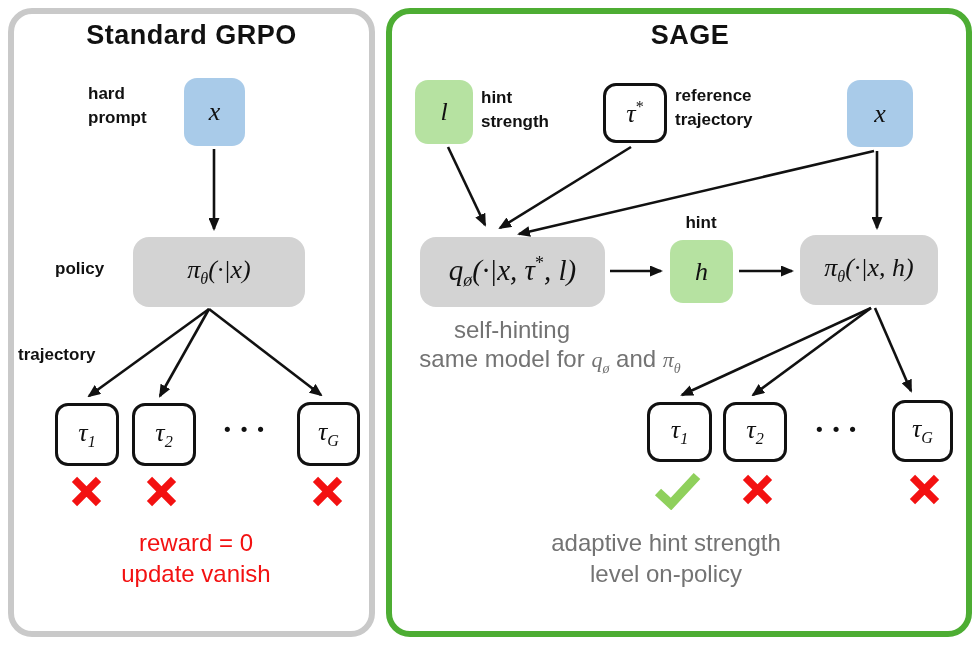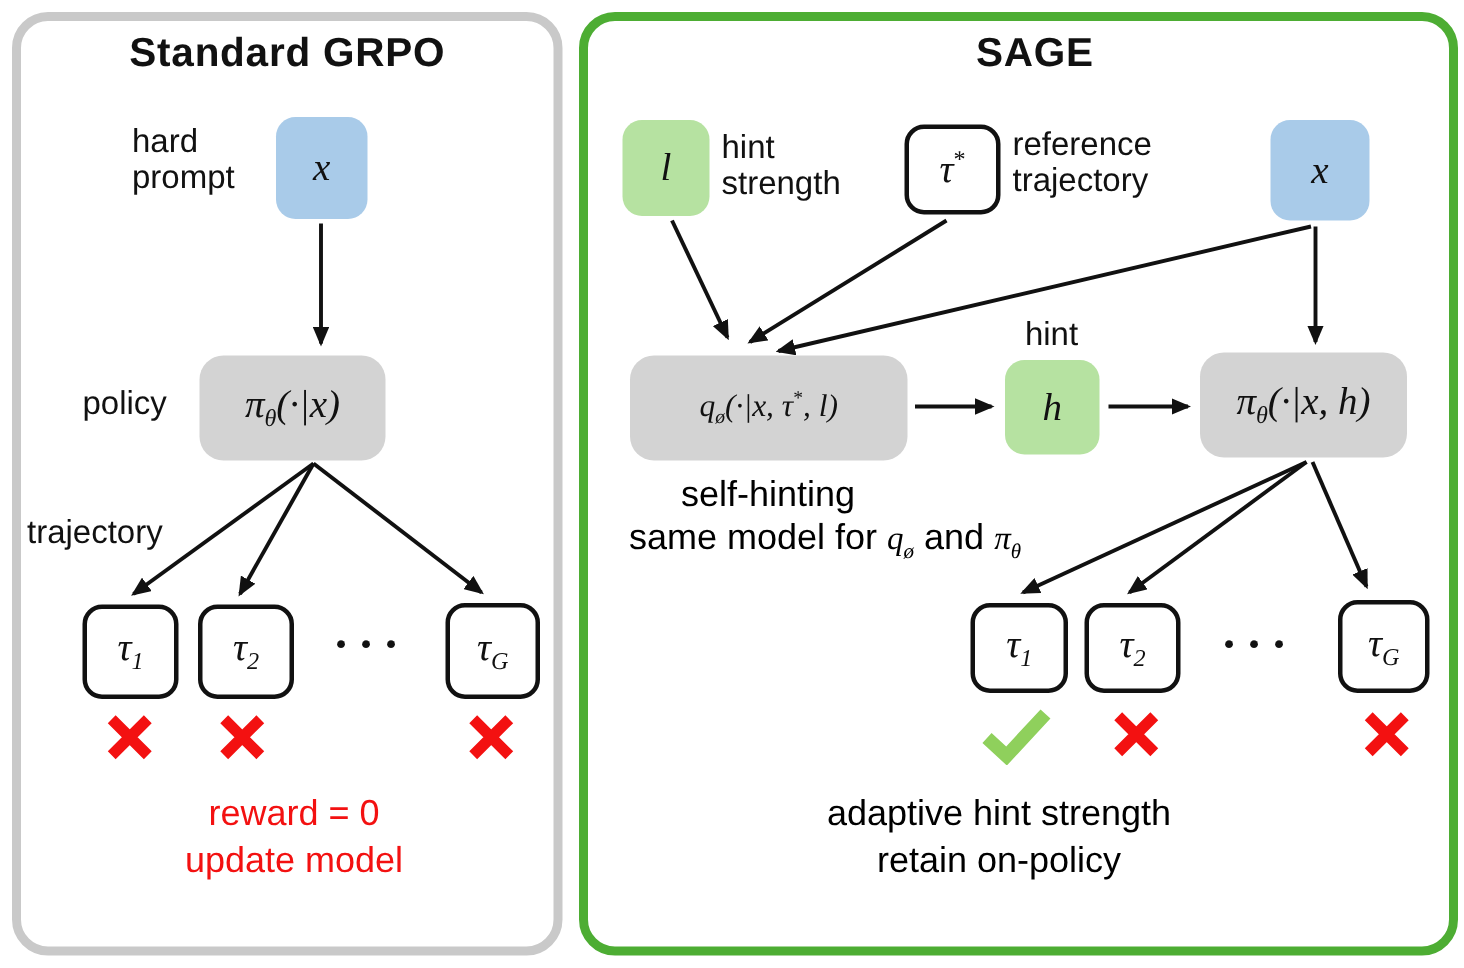--- a/index.html
+++ b/index.html
@@ -19,27 +19,27 @@
 
   .box { position:absolute; display:flex; align-items:center; justify-content:center; box-sizing:border-box; }
   .box.blue  { background:#a9cbe9; border-radius:13px; }
   .box.greenfill { background:#b6e2a1; border-radius:13px; }
   .box.gray  { background:#d3d3d3; border-radius:16px; }
   .box.white { background:#ffffff; border:3px solid #111; border-radius:13px; }
 
   .math { font-family:"Liberation Serif", serif; font-style:italic; font-size:26px; color:#111; white-space:nowrap; }
   .math sub { font-size:0.62em; font-style:italic; }
   .math sup { font-size:0.62em; font-style:normal; }
-  .qmath { font-size:21px;text-align:right; }
-
-  .label { position:absolute; font-size:22px; line-height:24px; color:#111; white-space:nowrap; }
+  .qmath { font-size:29px;text-align:right; }
+
+  .label { position:absolute; font-size:17px; line-height:24px; color:#111; white-space:nowrap;font-weight:bold; }
 
   .note { position:absolute; text-align:center; font-size:24px; line-height:31px; }
   .note.red   { color:#f31111; }
-  .note.greentx { color:#000000; }
+  .note.greentx { color:#737373; }
 
   .mathin { font-family:"Liberation Serif", serif; font-style:italic; font-size:22px; }
   sub.mathin { font-size:14px; }
 
   .dots { position:absolute; font-family:"Liberation Serif", serif; font-weight:bold; font-size:32px; letter-spacing:6px; color:#111; }
 
   .mark { position:absolute; }
 </style>
 </head>
 <body>
@@ -81,21 +81,21 @@
       <div>hard</div>
       <div>prompt</div>
     </div>
 
     <div class="box blue" style="left:184px; top:78px; width:61px; height:68px;">
       <span class="math">x</span>
     </div>
 
     <div class="label" style="left:55px; top:257px;">policy</div>
 
-    <div class="box gray" style="left:133px; top:237px; width:124px; height:70px;">
+    <div class="box gray" style="left:133px; top:237px; width:172px; height:70px;">
       <span class="math"><span>π</span><sub>θ</sub><span>(·|x)</span></span>
     </div>
 
     <div class="label" style="left:18px; top:343px;">trajectory</div>
 
     <div class="box white" style="left:55px; top:403px; width:64px; height:63px;">
       <span class="math"><span>τ</span><sub>1</sub></span>
     </div>
     <div class="box white" style="left:132px; top:403px; width:64px; height:63px;">
       <span class="math"><span>τ</span><sub>2</sub></span>
@@ -116,21 +116,21 @@
         </svg>
     </span>
     <span class="mark" style="left:309px; top:473px;">
       <svg width="37" height="37" viewBox="0 0 40 40">
           <path d="M7 7 L33 33 M33 7 L7 33" stroke="#f31111" stroke-width="8" fill="none"></path>
         </svg>
     </span>
 
     <div class="note red" style="left:16px; top:527px; width:360px;">
       <div>reward = 0</div>
-      <div>update model</div>
+      <div>update vanish</div>
     </div>
   </div>
 
   <div>
     <div class="title right">SAGE</div>
 
     <div class="box greenfill" style="left:415px; top:80px; width:58px; height:64px;">
       <span class="math">l</span>
     </div>
     <div class="label" style="left:481px; top:86px;">
@@ -188,17 +188,17 @@
         </svg>
     </span>
     <span class="mark" style="left:906px; top:471px;">
       <svg width="37" height="37" viewBox="0 0 40 40">
           <path d="M7 7 L33 33 M33 7 L7 33" stroke="#f31111" stroke-width="8" fill="none"></path>
         </svg>
     </span>
 
     <div class="note greentx" style="left:376px; top:527px; width:580px;">
       <div>adaptive hint strength</div>
-      <div>retain on-policy</div>
+      <div>level on-policy</div>
     </div>
   </div>
 
 </div>
 
 </body></html>

